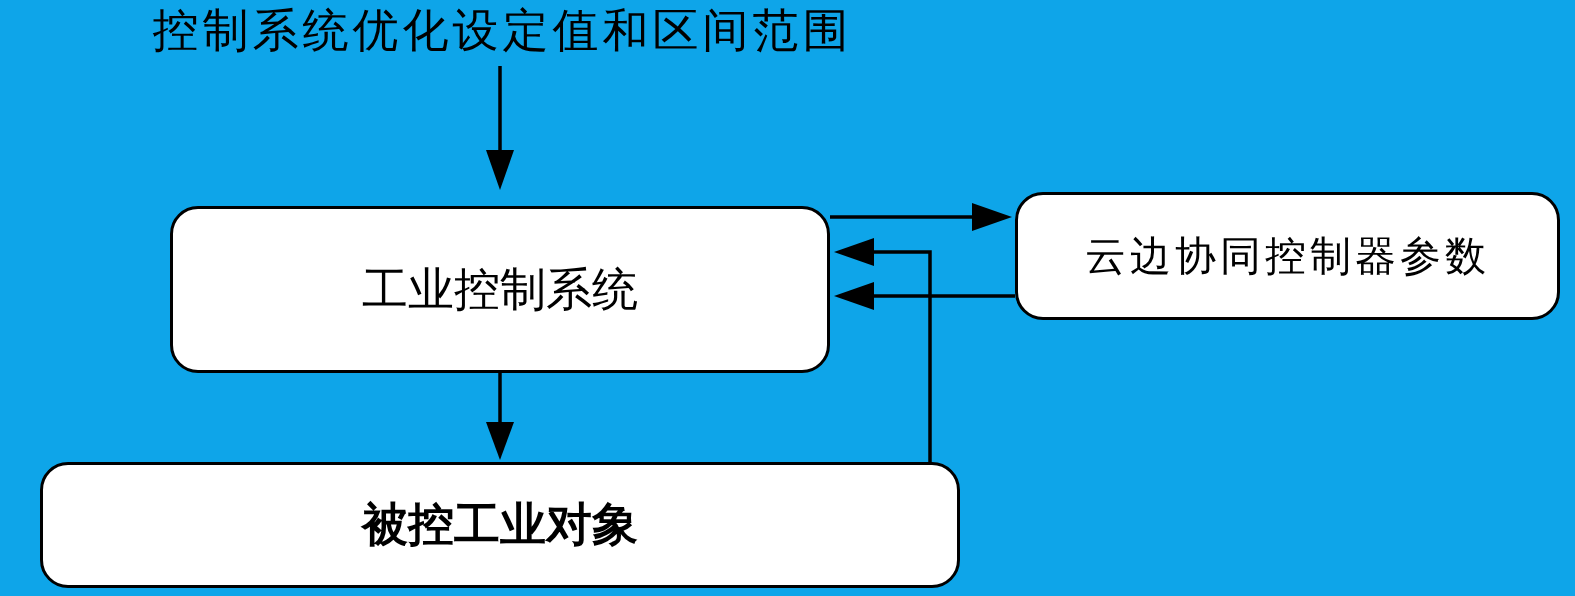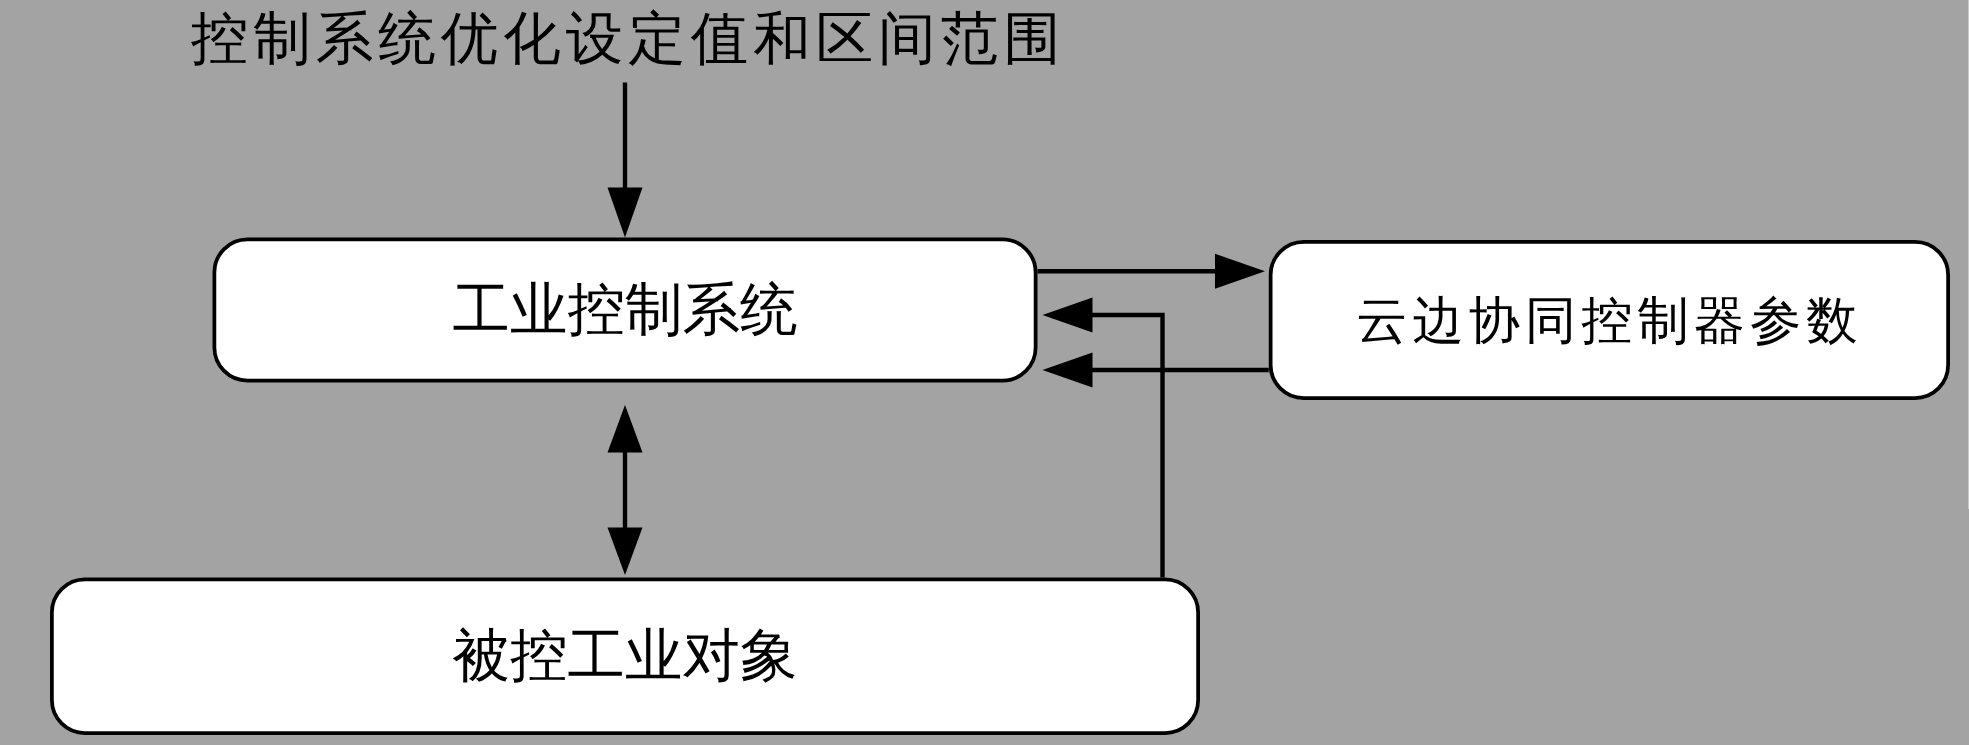--- a/index.html
+++ b/index.html
@@ -5,21 +5,21 @@
   html, body {
     margin: 0;
     padding: 0;
     background: #ffffff;
     font-family: "Liberation Serif", "DejaVu Serif", serif;
   }
   .canvas {
     position: relative;
     width: 1575px;
     height: 596px;
-    background: #a3a3a3;
+    background: #0ea5e9;
     overflow: hidden;
   }
   .connectors {
     position: absolute;
     left: 0;
     top: 0;
     width: 1575px;
     height: 596px;
     pointer-events: none;
   }
@@ -55,39 +55,40 @@
     flex-direction: column;
     align-items: center;
     justify-content: center;
     color: #000000;
     font-size: 46px;
     text-align: center;
     white-space: nowrap;
   }
   .node-control {
     left: 170px;
-    top: 190px;
+    top: 206px;
     width: 660px;
-    height: 116px;
+    height: 167px;
     font-family: Liberation Mono, monospace;
   }
   .node-optimizer {
     left: 1015px;
     top: 192px;
     width: 545px;
     height: 128px;
     font-size: 41px;
     letter-spacing: 4px;
     line-height: 1.22;
   }
   .node-object {
     left: 40px;
     top: 462px;
     width: 920px;
     height: 126px;
+    font-weight: bold;
   }
 </style>
 </head>
 <body>
 
 <div class="canvas">
 
   <svg class="connectors" viewBox="0 0 1575 596" xmlns="http://www.w3.org/2000/svg">
 
     <g>

